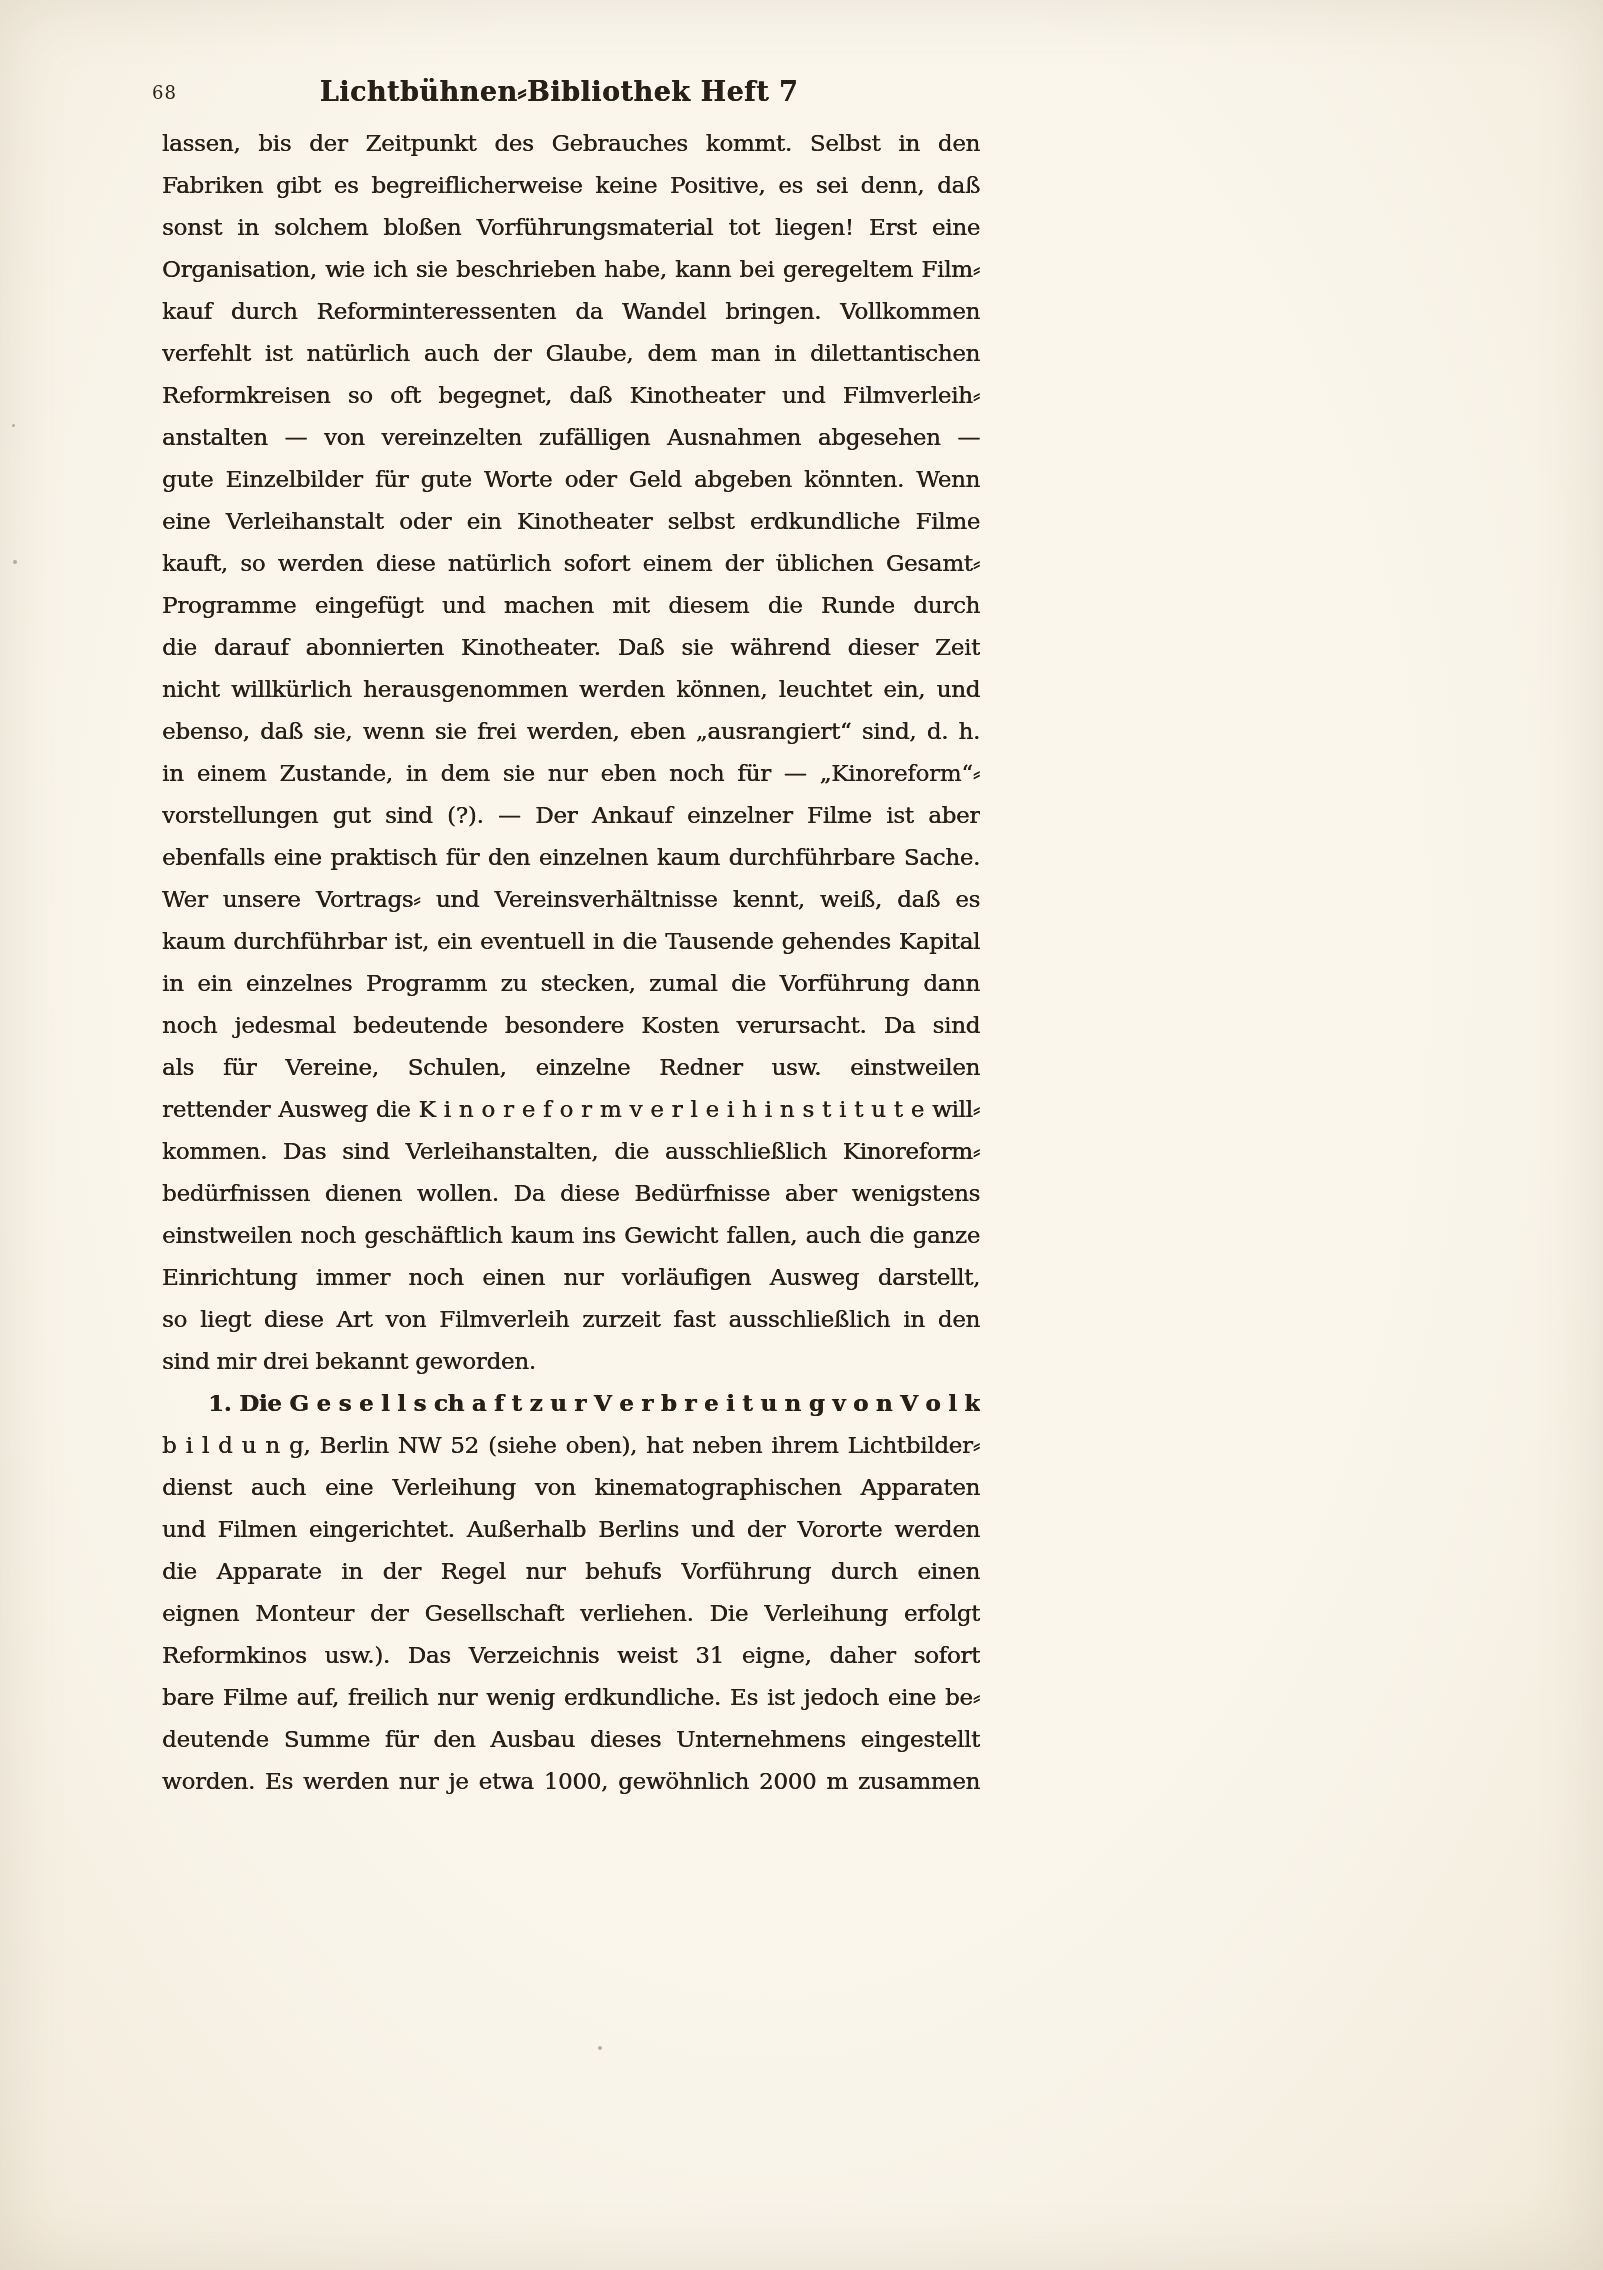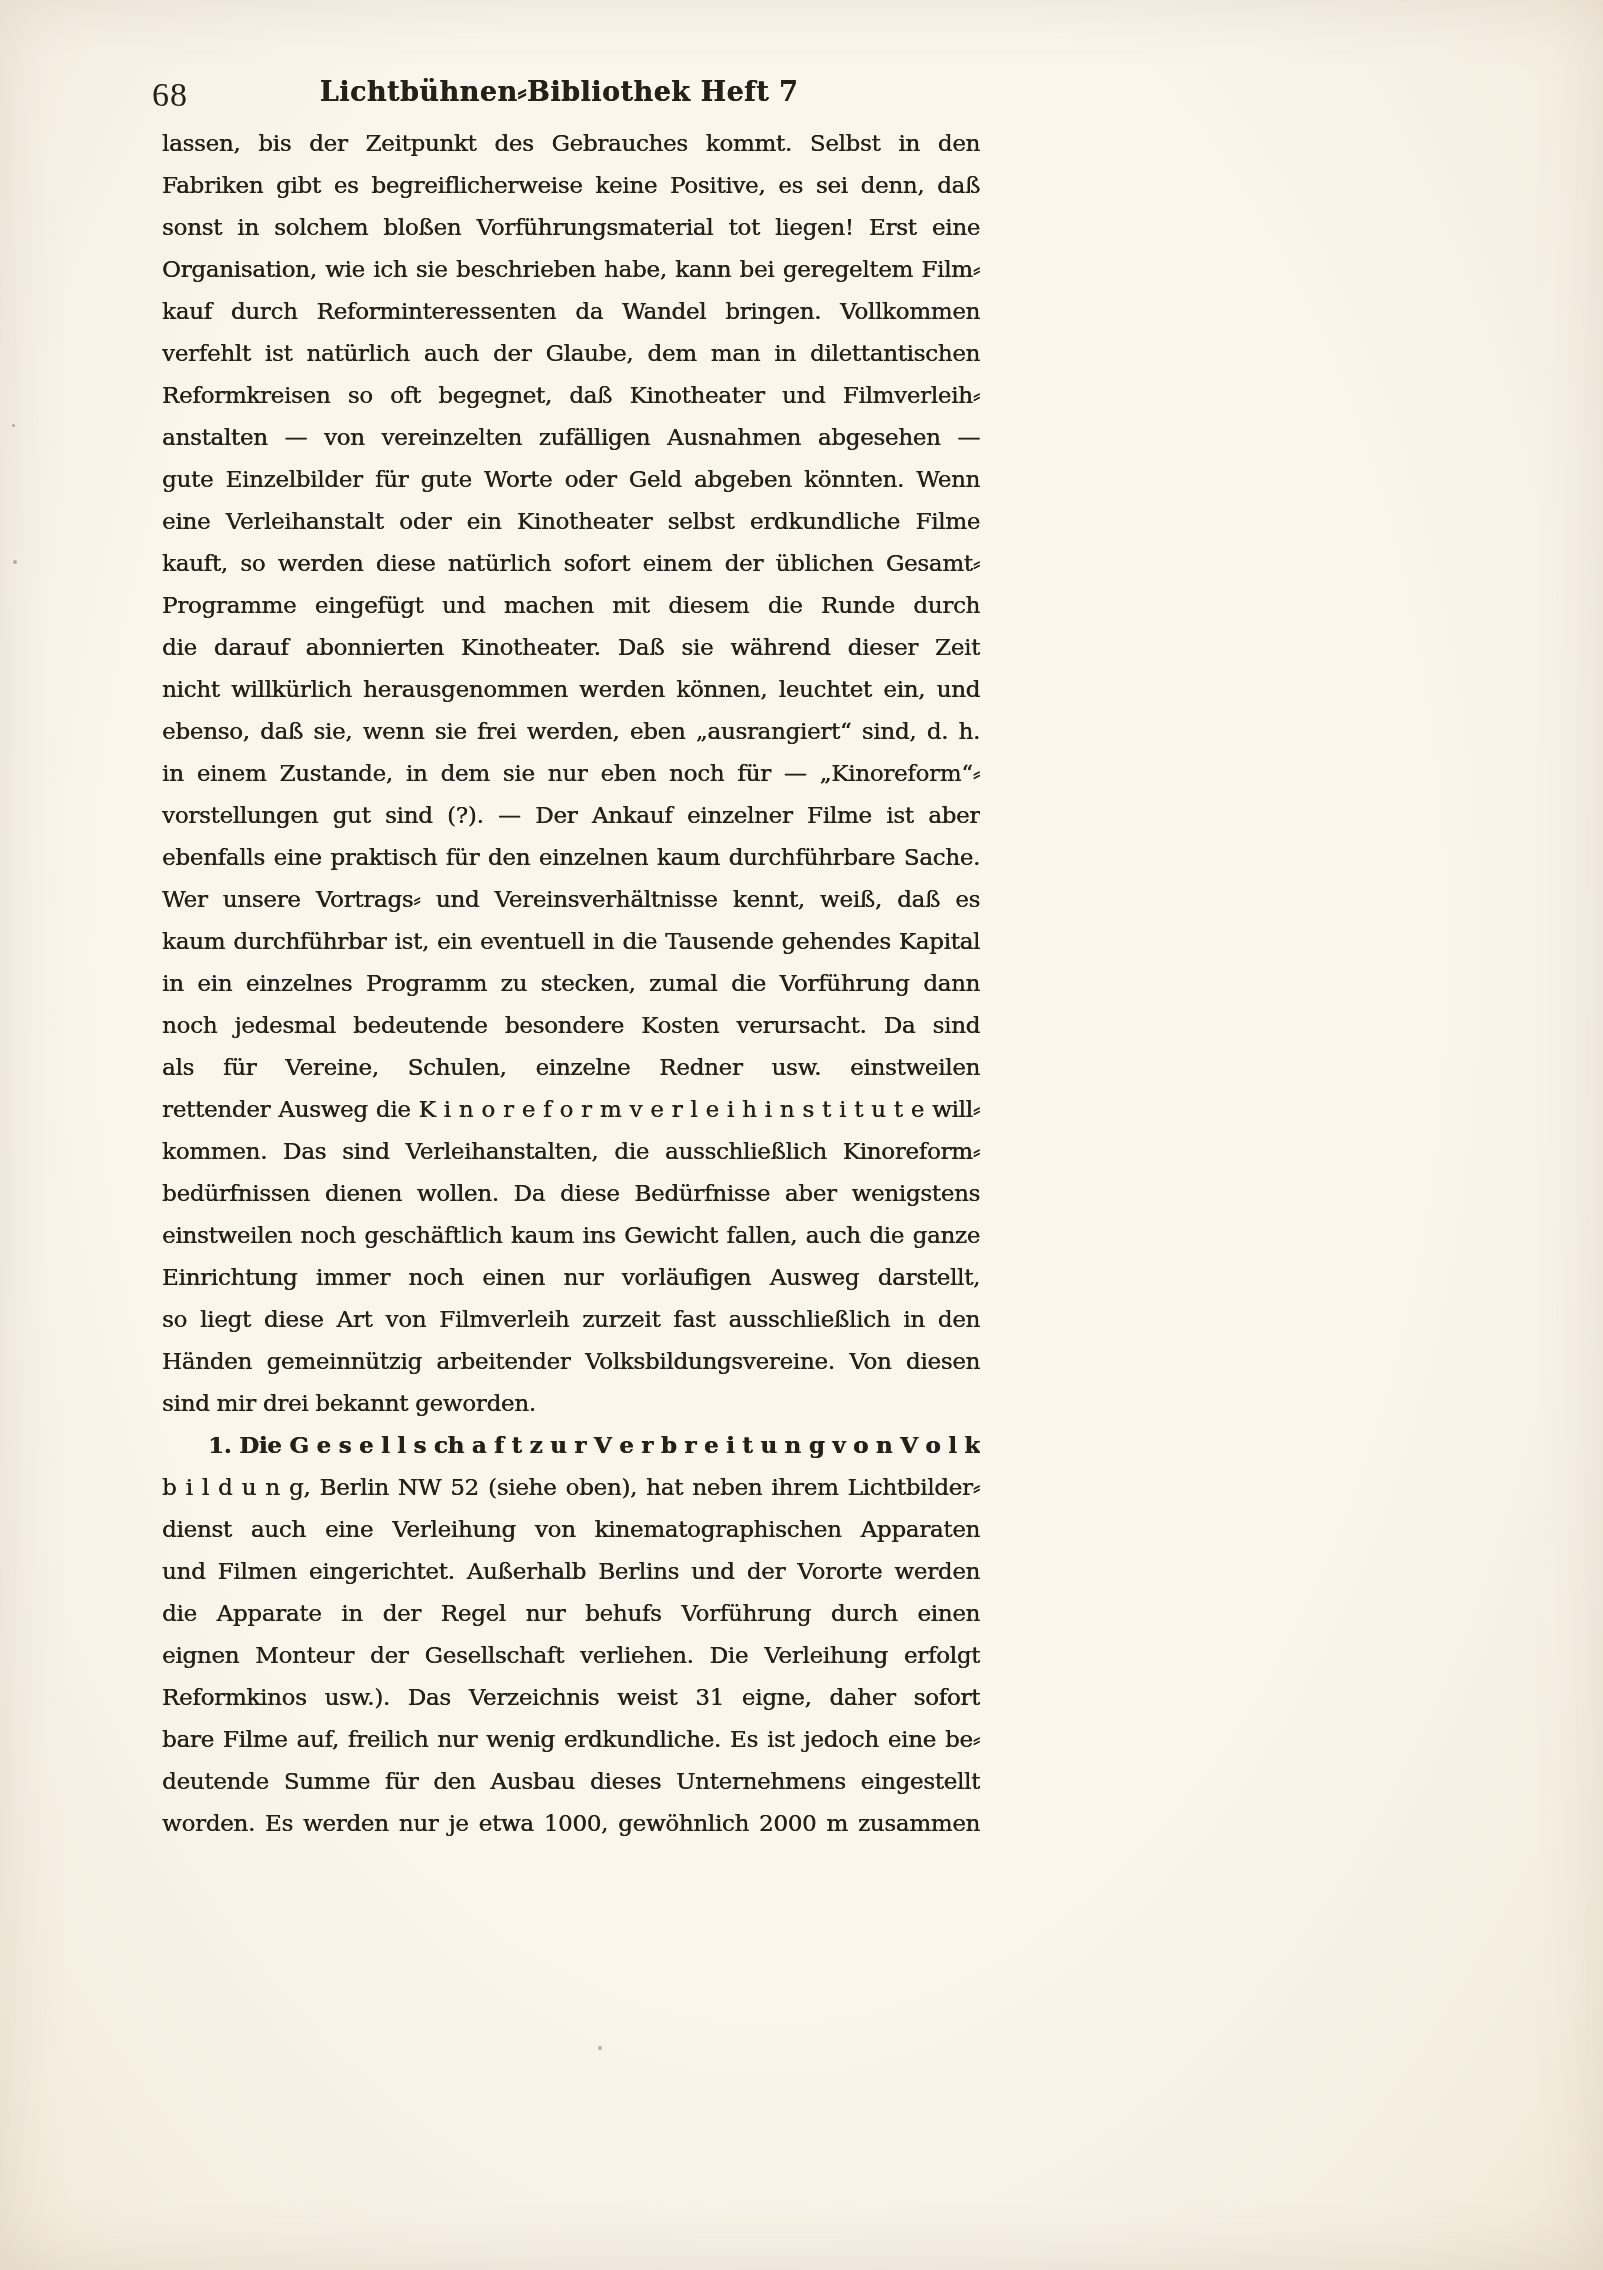--- a/index.html
+++ b/index.html
@@ -21,24 +21,23 @@
   .running-head {
     position: absolute;
     left: 150px;
     top: 76px;
     width: 818px;
     height: 40px;
   }
   .pagenum {
     position: absolute;
     left: 2px;
-    top: 0;
-    font-size: 34px;
+    top: 6px;
+    font-size: 18px;
     letter-spacing: 1px;
-    font-family: Liberation Serif, serif;
   }
   .head-title {
     display: block;
     text-align: center;
     font-size: 27px;
     font-weight: 700;
     letter-spacing: 0.5px;
     text-shadow: 0.3px 0 0 currentColor;
   }
   .textblock {
@@ -109,21 +108,20 @@
         <div class="line">kaum durchführbar ist, ein eventuell in die Tausende gehendes Kapital</div>
         <div class="line">in ein einzelnes Programm zu stecken, zumal die Vorführung dann</div>
         <div class="line">noch jedesmal bedeutende besondere Kosten verursacht.  Da sind</div>
         <div class="line">als für Vereine, Schulen, einzelne Redner usw. einstweilen</div>
         <div class="line">rettender Ausweg die K i n o r e f o r m v e r l e i h i n s t i t u t e will⸗</div>
         <div class="line">kommen.  Das sind Verleihanstalten, die ausschließlich Kinoreform⸗</div>
         <div class="line">bedürfnissen dienen wollen.  Da diese Bedürfnisse aber wenigstens</div>
         <div class="line">einstweilen noch geschäftlich kaum ins Gewicht fallen, auch die ganze</div>
         <div class="line">Einrichtung immer noch einen nur vorläufigen Ausweg darstellt,</div>
         <div class="line">so liegt diese Art von Filmverleih zurzeit fast ausschließlich in den</div>
-        <div class="line">Händen gemeinnützig arbeitender Volksbildungsvereine.  Von diesen</div>
         <div class="line">sind mir drei bekannt geworden.</div>
       </section>
     <section class="para para-2 indent-first">
         <div class="line">1. Die G e s e l l s ch a f t z u r V e r b r e i t u n g v o n V o l k s⸗</div>
         <div class="line">b i l d u n g, Berlin NW 52 (siehe oben), hat neben ihrem Lichtbilder⸗</div>
         <div class="line">dienst auch eine Verleihung von kinematographischen Apparaten</div>
         <div class="line">und Filmen eingerichtet.  Außerhalb Berlins und der Vororte werden</div>
         <div class="line">die Apparate in der Regel nur behufs Vorführung durch einen</div>
         <div class="line">eignen Monteur der Gesellschaft verliehen.  Die Verleihung erfolgt</div>
         <div class="line">Reformkinos usw.). Das Verzeichnis weist 31 eigne, daher sofort verleih⸗</div>

